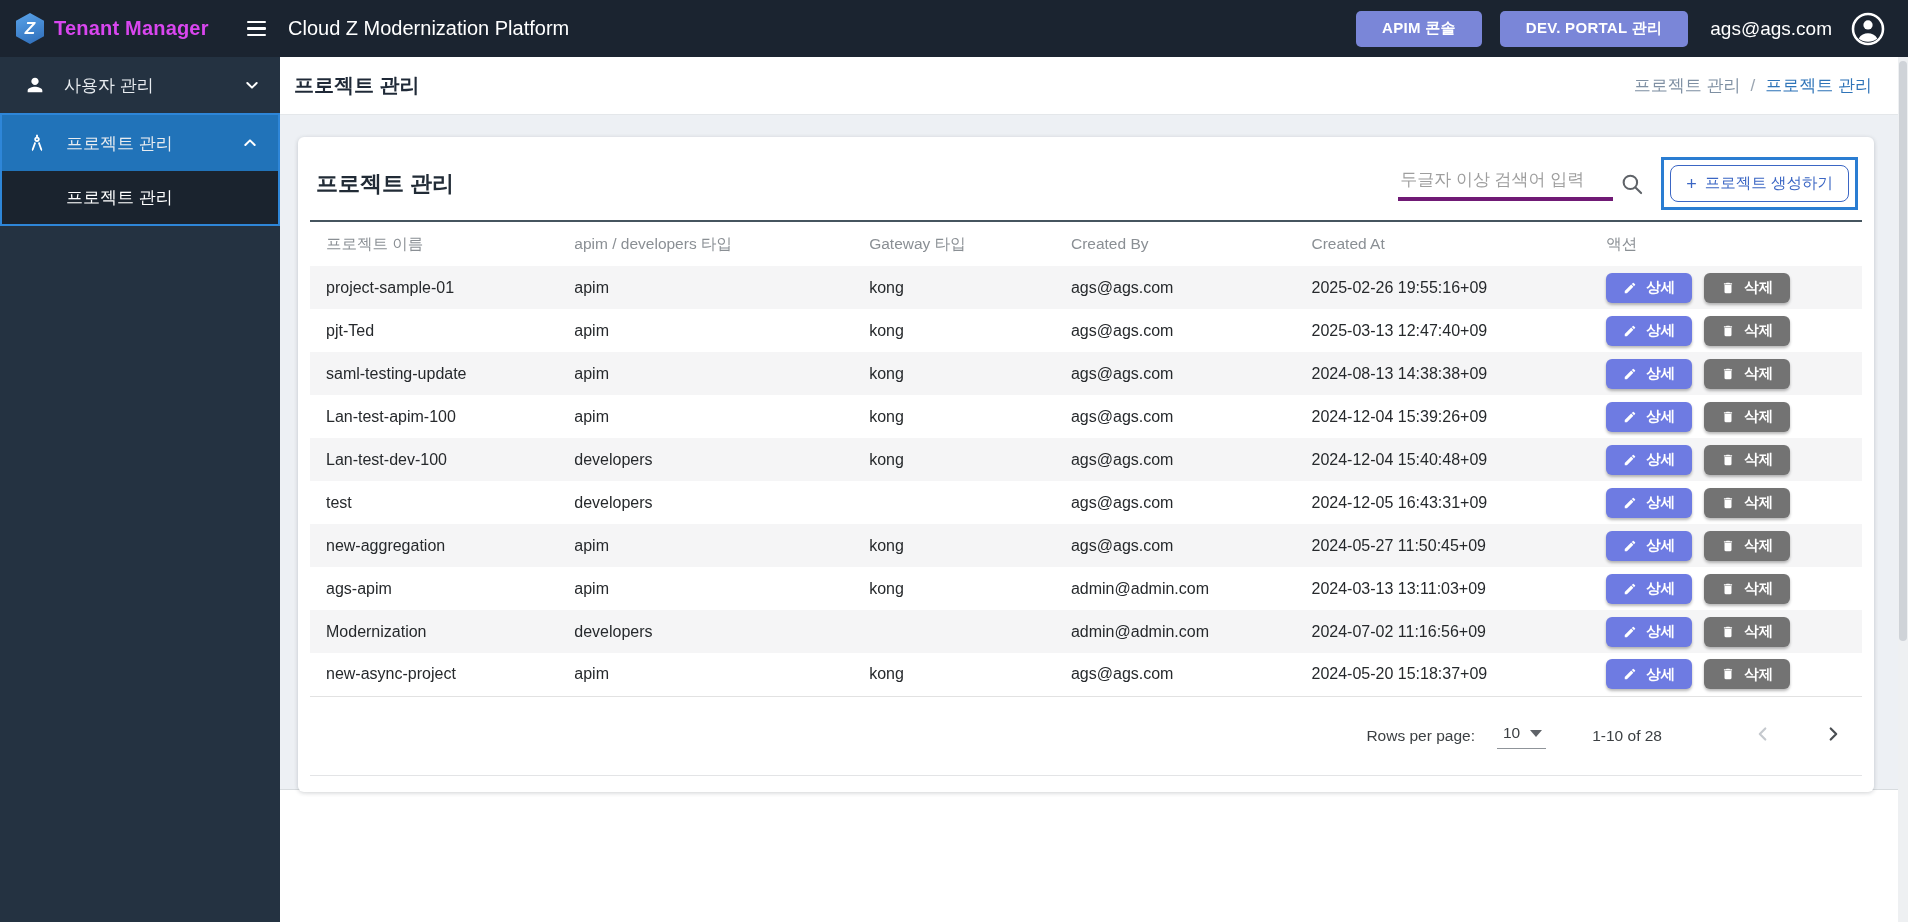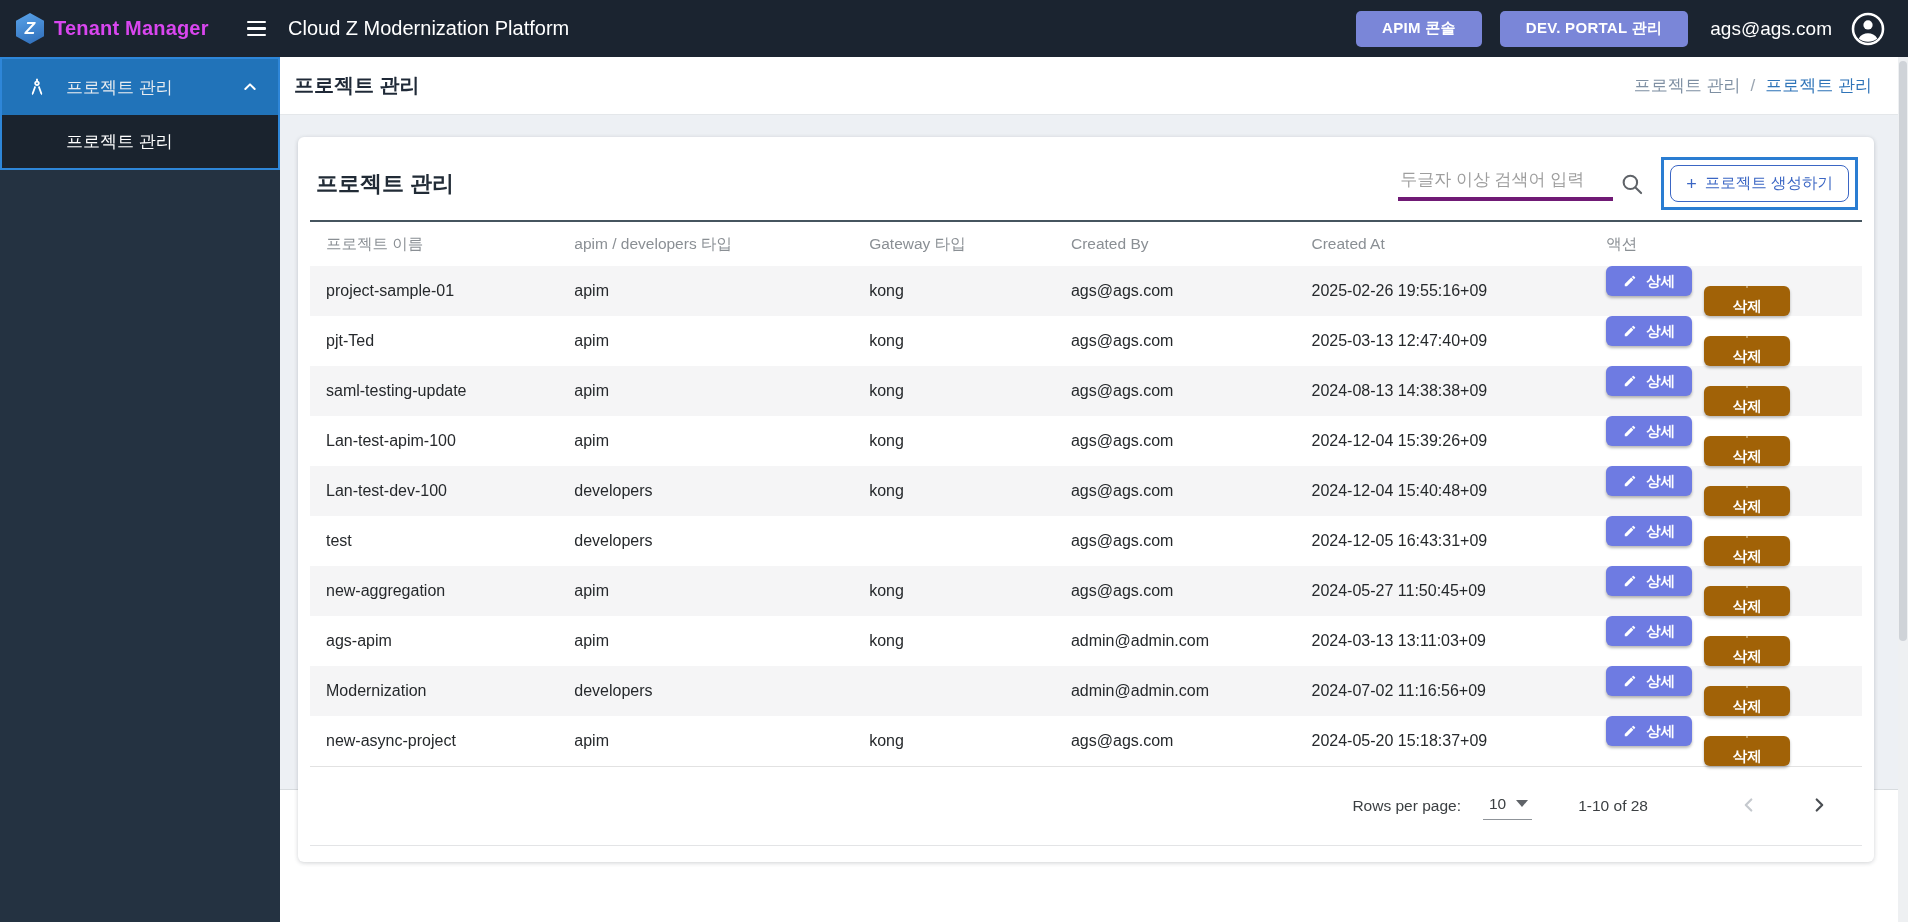--- a/index.html
+++ b/index.html
@@ -69,25 +69,25 @@
   thead th { height:45px; text-align:left; font-weight:400; font-size:15.5px; color:#8a8f94;
     padding-left:16px; }
   tbody td { height:43px; font-size:16px; color:#26292c; padding-left:16px; }
   tbody tr:nth-child(odd) { background:#f5f5f6; }
   th:nth-child(1){width:16%;} th:nth-child(2){width:19%;} th:nth-child(3){width:13%;}
   th:nth-child(4){width:15.5%;} th:nth-child(5){width:19%;} th:nth-child(6){width:17.5%;}
   .btn-detail,.btn-delete { border:none; border-radius:6px; color:#fff; height:30px; width:86px;
     font-size:14.5px; font-weight:700; cursor:pointer; display:inline-flex; align-items:center;
     justify-content:center; gap:9px; box-shadow:0 2px 3px rgba(0,0,0,.28); font-family:inherit; }
   .btn-detail { background:#6e7be2; margin-right:12px; }
-  .btn-delete { background:#a16207;flex-direction:column; }
+  .btn-delete { background:#737373; }
 
   
   .pager { height:78px; display:flex; align-items:center; justify-content:flex-end;
-    padding-right:40px; font-size:15.5px; color:#3c4043; }
+    padding-right:26px; font-size:15.5px; color:#3c4043; }
   .rpp-label { margin-right:22px; }
   .rpp-select { display:flex; align-items:center; gap:10px; border-bottom:1px solid #8f9499;
     padding:2px 4px 6px 6px; cursor:pointer; }
   .rpp-caret { width:0; height:0; border-left:6px solid transparent; border-right:6px solid transparent;
     border-top:7px solid #5f6368; }
   .range { margin:0 46px 0 46px; }
   .pg-btn { background:none; border:none; cursor:pointer; padding:4px; margin-left:40px; }
   .pg-btn.disabled { cursor:default; }
 
   .divider { border:none; border-top:1px solid #e3e4e6; margin:0 12px; }
@@ -120,20 +120,29 @@
       <circle cx="12" cy="12" r="10" fill="none" stroke="#fff" stroke-width="1.7"></circle>
       <circle cx="12" cy="9.3" r="3.1" fill="#fff"></circle>
       <path d="M5.8 18.3c1.4-2.3 3.8-3.4 6.2-3.4s4.8 1.1 6.2 3.4a10 10 0 0 1-12.4 0z" fill="#fff"></path>
     </svg>
   </div>
 </div>
 
 <div class="layout">
 
   <div class="sidebar">
+    <div class="side-item">
+      <svg width="22" height="22" viewBox="0 0 24 24">
+        <path fill="#fff" d="M12 12c2.21 0 4-1.79 4-4s-1.79-4-4-4-4 1.79-4 4 1.79 4 4 4zm0 2c-2.67 0-8 1.34-8 4v2h16v-2c0-2.66-5.33-4-8-4z"></path>
+      </svg>
+      <span class="lbl">사용자 관리</span>
+      <svg width="16" height="16" viewBox="0 0 24 24">
+        <path fill="none" stroke="#fff" stroke-width="3" stroke-linecap="round" stroke-linejoin="round" d="M5 9l7 7 7-7"></path>
+      </svg>
+    </div>
 
     <div class="side-group">
       <div class="side-item active-parent">
         <svg width="22" height="22" viewBox="0 0 24 24">
           <path fill="#fff" d="M6.36 18.78 6.61 21l1.62-1.54 2.77-7.6c-.68-.17-1.28-.51-1.77-.98l-2.87 7.9zm8.41-7.9c-.49.47-1.1.81-1.77.98l2.77 7.6L17.39 21l.26-2.22-2.88-7.9zM15 8c0-1.3-.84-2.4-2-2.82V3h-2v2.18C9.84 5.6 9 6.7 9 8c0 1.66 1.34 3 3 3s3-1.34 3-3zm-3 1c-.55 0-1-.45-1-1s.45-1 1-1 1 .45 1 1-.45 1-1 1z"></path>
         </svg>
         <span class="lbl">프로젝트 관리</span>
         <svg width="16" height="16" viewBox="0 0 24 24">
           <path fill="none" stroke="#fff" stroke-width="3" stroke-linecap="round" stroke-linejoin="round" d="M5 15l7-7 7 7"></path>
         </svg>

